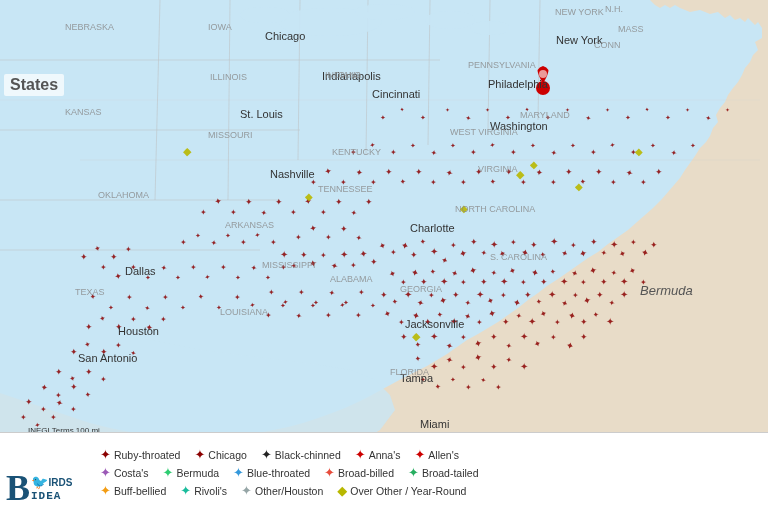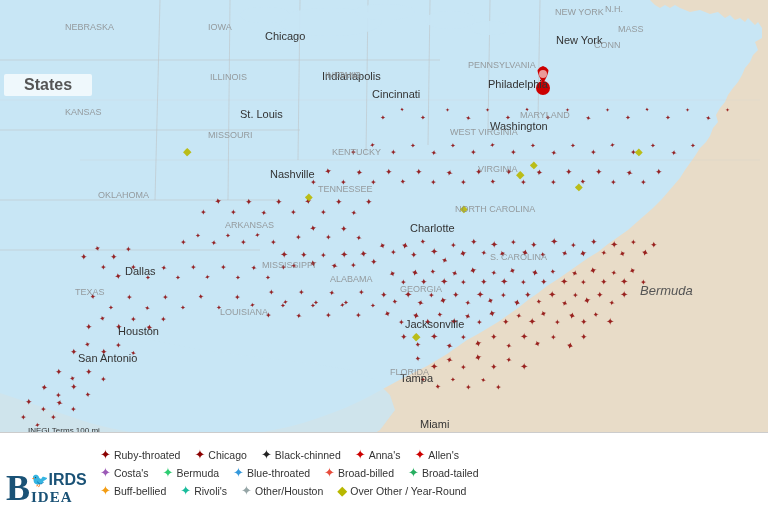--- a/index.html
+++ b/index.html
@@ -68,21 +68,21 @@
     }
 
     .states-label {
       position: absolute;
       top: 74px;
       left: 4px;
       font-size: 16px;
       font-weight: bold;
       color: #555;
       background: rgba(255,255,255,0.7);
-      padding: 2px 20px;
+      padding: 2px 6px;
       border-radius: 2px;
     }
   </style>
 </head>
 <body>
 
 <div id="map-container">
 
   <svg id="map-svg" viewBox="0 0 768 460" xmlns="http://www.w3.org/2000/svg">
 
@@ -541,23 +541,23 @@
   </svg>
 
   <div id="legend">
 
     <div id="birds-logo">
       <div style="display:flex; align-items:center;">
         <span style="font-size:36px; font-weight:bold; color:#1a5276; font-family:Georgia,serif; line-height:1;">B</span>
         <div style="display:flex; flex-direction:column; margin-left:1px;">
           <div style="display:flex; align-items:center;">
             <span style="font-size:14px; font-weight:bold; color:#1a5276; font-family:Arial;">🐦</span>
-            <span style="font-size:16px; font-weight:bold; color:#1a5276; font-family:Arial;">IRDS</span>
+            <span style="font-size:10px; font-weight:bold; color:#1a5276; font-family:Arial;">IRDS</span>
           </div>
-          <span style="font-size:15px; font-weight:bold; color:#1a5276; font-family:Liberation Serif, serif; letter-spacing:1px;">IDEA</span>
+          <span style="font-size:11px; font-weight:bold; color:#1a5276; font-family:Liberation Mono, monospace; letter-spacing:1px;">IDEA</span>
         </div>
       </div>
     </div>
 
     <div id="legend-rows">
       <div class="legend-row">
         <div class="legend-item">
           <span class="legend-icon" style="color:#8B0000;">✦</span>
           <span>Ruby-throated</span>
         </div>

